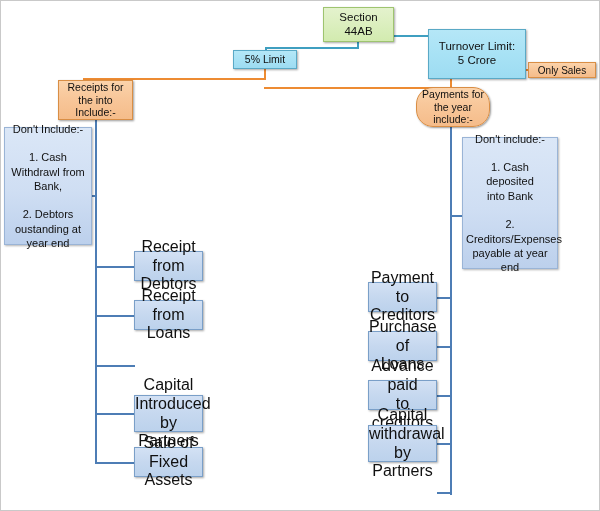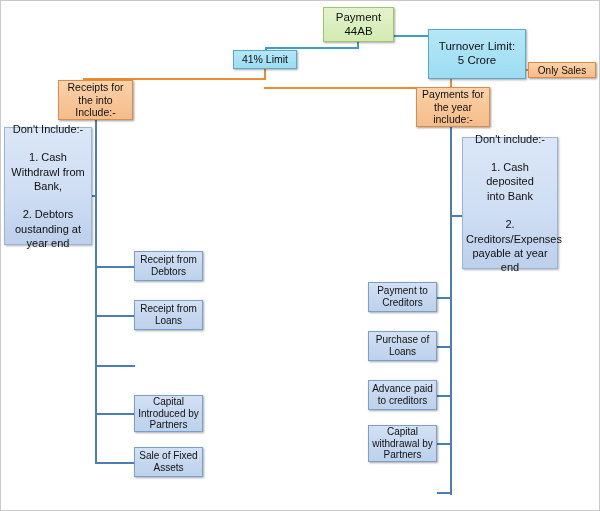--- a/index.html
+++ b/index.html
@@ -49,21 +49,21 @@
   .n-orange{
     background:linear-gradient(to bottom,#fbd3ab 0%,#f8c79a 45%,#f5bc8a 100%);
     border:1px solid #d98e45;
     font-size:10.5px;
     box-shadow:1px 1px 2px rgba(0,0,0,.4);
   }
   
   .n-blue{
     background:linear-gradient(to bottom,#d3e1f4 0%,#c6d8ef 50%,#bcd2ec 100%);
     border:1px solid #7a9fc8;
-    font-size:10px;
+    font-size:16px;
     box-shadow:1px 1px 2px rgba(0,0,0,.35);
   }
   
   .n-note{
     background:linear-gradient(to bottom,#dbe7f7 0%,#cfdef3 55%,#bcd0ec 100%);
     border:1px solid #9ab4d6;
     font-size:11px;
     line-height:1.30;
     padding:4px 3px;
     box-shadow:1px 1px 2px rgba(0,0,0,.30);
@@ -108,43 +108,43 @@
 
   <div class="ln v ln-blue" style="left:449px;top:116px;height:378px;"></div>
   <div class="ln h ln-blue" style="left:449px;top:214px;width:12px;"></div>
   <div class="ln h ln-blue" style="left:436px;top:296px;width:14px;"></div>
   <div class="ln h ln-blue" style="left:436px;top:345px;width:14px;"></div>
   <div class="ln h ln-blue" style="left:436px;top:394px;width:14px;"></div>
   <div class="ln h ln-blue" style="left:436px;top:442px;width:14px;"></div>
   <div class="ln h ln-blue" style="left:436px;top:491px;width:14px;"></div>
 
   <div class="node n-green" style="left:322px;top:6px;width:71px;height:35px;">
-    <span>Payment 44AB</span>
+    <span>Section 44AB</span>
   </div>
 
   <div class="node n-cyan" style="left:427px;top:28px;width:98px;height:50px;">
     <span>Turnover Limit:
 5 Crore</span>
   </div>
 
   <div class="node n-orange" style="left:527px;top:61px;width:68px;height:16px;font-size:10px;align-items:flex-end;">
     <span>Only Sales</span>
   </div>
 
   <div class="node n-cyan" style="left:232px;top:49px;width:64px;height:19px;font-size:10.5px;">
-    <span>41% Limit</span>
+    <span>5% Limit</span>
   </div>
 
   <div class="node n-orange" style="left:57px;top:79px;width:75px;height:40px;">
     <span>Receipts for
 the into
 Include:-</span>
   </div>
 
-  <div class="node n-orange" style="left:415px;top:86px;width:74px;height:40px;">
+  <div class="node n-orange" style="left:415px;top:86px;width:74px;height:40px;border-radius:17px;">
     <span>Payments for
 the year
 include:-</span>
   </div>
 
   <div class="node n-note" style="left:3px;top:126px;width:88px;height:118px;">
     <span>Don't Include:-
 
 1. Cash
 Withdrawl from

